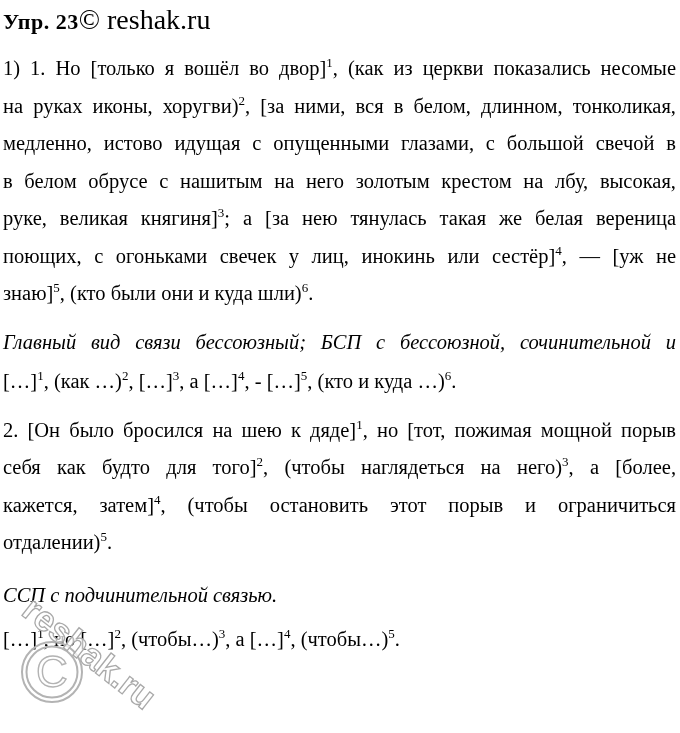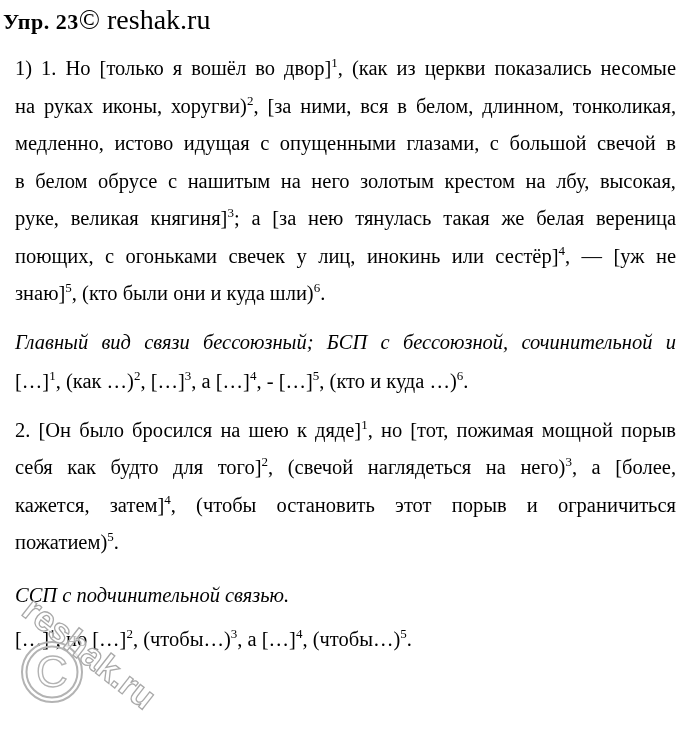--- a/index.html
+++ b/index.html
@@ -21,21 +21,20 @@
     line-height: 28px;
   }
   .header .ex { font-weight: bold; letter-spacing: 0.5px; }
   .header .cp { font-size: 28px; }
   .para { font-size: 20.5px; }
   .para.italic { font-style: italic; }
   .line {
     line-height: 37.5px;
     text-align: justify;
     text-align-last: justify;
-    margin-left: 12px;
   }
   .line.last { text-align-last: left; }
   sup {
     font-size: 13px;
     line-height: 0;
     vertical-align: super;
     font-style: normal;
   }
   [data-name="paragraph-sentence-1"] { margin-top: 14px; }
   [data-name="paragraph-connection-1"] { margin-top: 11px; }
@@ -68,23 +67,23 @@
       <div class="line last" data-name="text-line"><span data-name="text-segment">знаю]</span><sup data-name="clause-number-superscript">5</sup><span data-name="text-segment">, (кто были они и куда шли)</span><sup data-name="clause-number-superscript">6</sup><span data-name="text-segment">.</span></div>
     </div>
   <div class="para italic" data-name="paragraph-connection-1">
       <div class="line" data-name="text-line"><span data-name="text-segment">Главный вид связи бессоюзный; БСП с бессоюзной, сочинительной и</span></div>
     </div>
   <div class="para" data-name="paragraph-scheme-1">
       <div class="line last" data-name="text-line"><span data-name="text-segment">[…]</span><sup data-name="clause-number-superscript">1</sup><span data-name="text-segment">, (как …)</span><sup data-name="clause-number-superscript">2</sup><span data-name="text-segment">, […]</span><sup data-name="clause-number-superscript">3</sup><span data-name="text-segment">, а […]</span><sup data-name="clause-number-superscript">4</sup><span data-name="text-segment">, - […]</span><sup data-name="clause-number-superscript">5</sup><span data-name="text-segment">, (кто и куда …)</span><sup data-name="clause-number-superscript">6</sup><span data-name="text-segment">.</span></div>
     </div>
   <div class="para" data-name="paragraph-sentence-2">
       <div class="line" data-name="text-line"><span data-name="text-segment">2. [Он было бросился на шею к дяде]</span><sup data-name="clause-number-superscript">1</sup><span data-name="text-segment">, но [тот, пожимая мощной порыв</span></div>
-      <div class="line" data-name="text-line"><span data-name="text-segment">себя как будто для того]</span><sup data-name="clause-number-superscript">2</sup><span data-name="text-segment">, (свечой наглядеться на него)</span><sup data-name="clause-number-superscript">3</sup><span data-name="text-segment">, а [более,</span></div>
+      <div class="line" data-name="text-line"><span data-name="text-segment">себя как будто для того]</span><sup data-name="clause-number-superscript">2</sup><span data-name="text-segment">, (чтобы наглядеться на него)</span><sup data-name="clause-number-superscript">3</sup><span data-name="text-segment">, а [более,</span></div>
       <div class="line" data-name="text-line"><span data-name="text-segment">кажется, затем]</span><sup data-name="clause-number-superscript">4</sup><span data-name="text-segment">, (чтобы остановить этот порыв и ограничиться</span></div>
-      <div class="line last" data-name="text-line"><span data-name="text-segment">пожатием)</span><sup data-name="clause-number-superscript">5</sup><span data-name="text-segment">.</span></div>
+      <div class="line last" data-name="text-line"><span data-name="text-segment">отдалении)</span><sup data-name="clause-number-superscript">5</sup><span data-name="text-segment">.</span></div>
     </div>
   <div class="para italic" data-name="paragraph-connection-2">
       <div class="line last" data-name="text-line"><span data-name="text-segment">ССП с подчинительной связью.</span></div>
     </div>
   <div class="para" data-name="paragraph-scheme-2">
       <div class="line last" data-name="text-line"><span data-name="text-segment">[…]</span><sup data-name="clause-number-superscript">1</sup><span data-name="text-segment">, но […]</span><sup data-name="clause-number-superscript">2</sup><span data-name="text-segment">, (чтобы…)</span><sup data-name="clause-number-superscript">3</sup><span data-name="text-segment">, а […]</span><sup data-name="clause-number-superscript">4</sup><span data-name="text-segment">, (чтобы…)</span><sup data-name="clause-number-superscript">5</sup><span data-name="text-segment">.</span></div>
     </div>
 </div>
 
 <svg class="watermark" data-name="site-watermark" width="270" height="175" viewBox="0 0 270 175">

